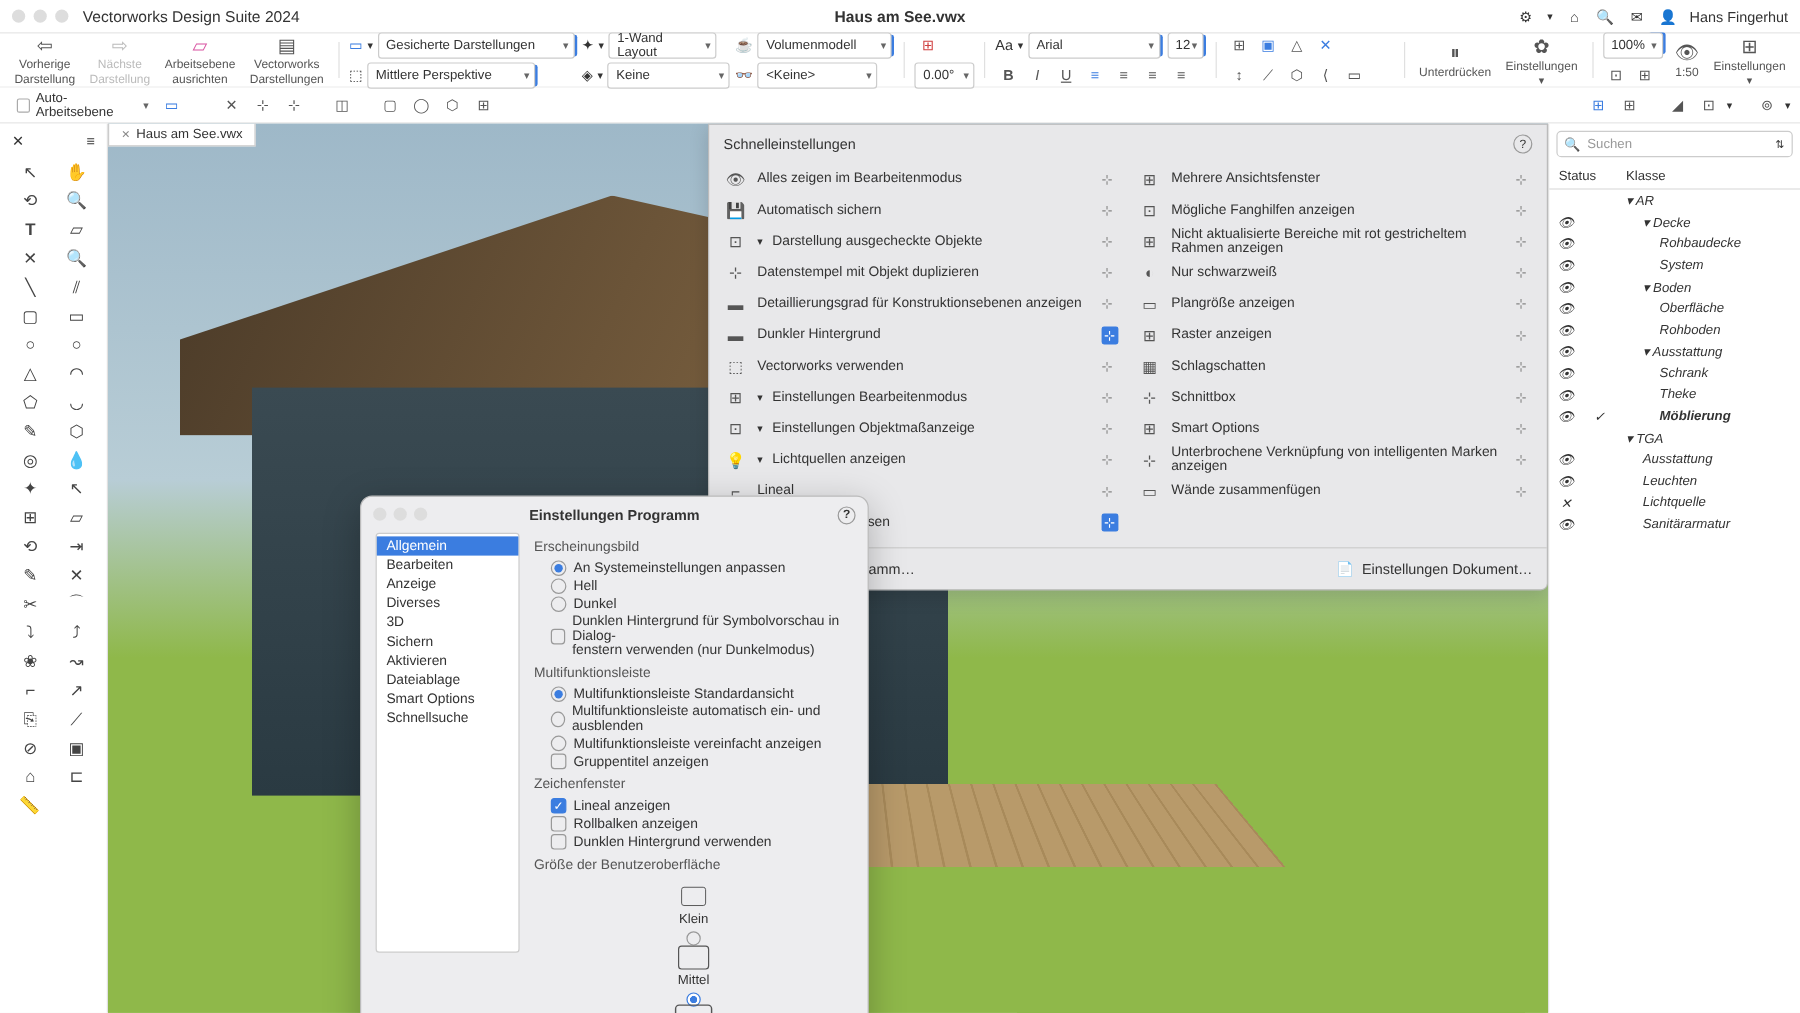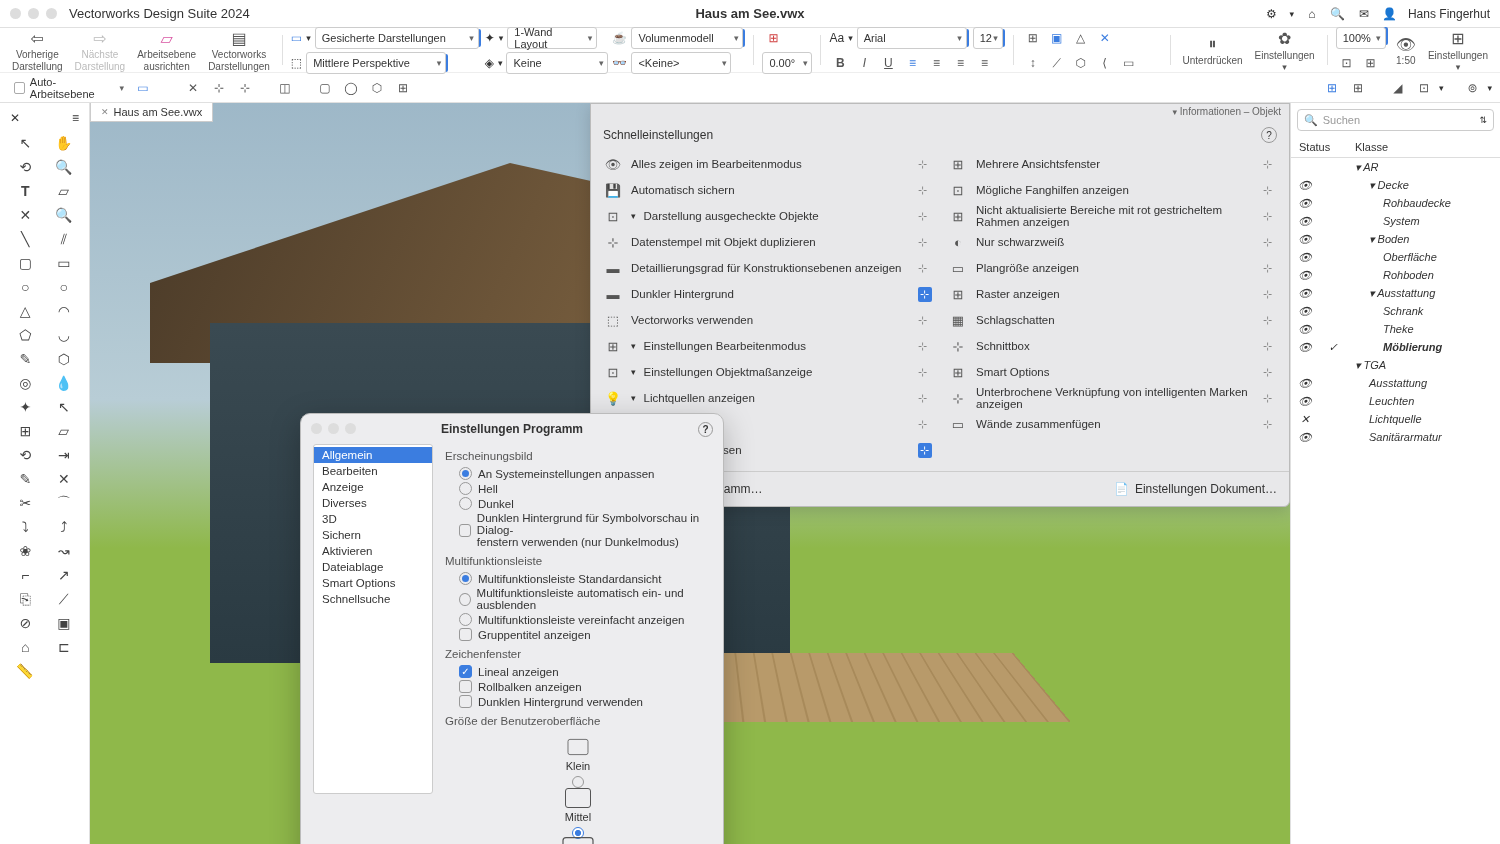--- a/index.html
+++ b/index.html
@@ -408,21 +408,20 @@
         <span>Haus am See.vwx</span>
       </div>
     <div class="grass"></div>
     <div class="house">
       <div class="roof"></div>
       <div class="wall"></div>
       <div class="deck"></div>
     </div>
 
     <div class="quick-panel">
-      <div style="text-align:right;padding:2px 8px;font-size:10px;color:#666"><span style="font-size:9px">▾</span> <span>Informationen – Objekt</span></div>
       <div class="qp-header">
         <span>Schnelleinstellungen</span>
         <span class="qp-help">?</span>
       </div>
       <div class="qp-body">
         <div class="qp-col" id="qp-left">
             <div class="qp-item ">
       <span class="qico">👁</span>
 
       <span class="qlbl">Alles zeigen im Bearbeitenmodus</span>

